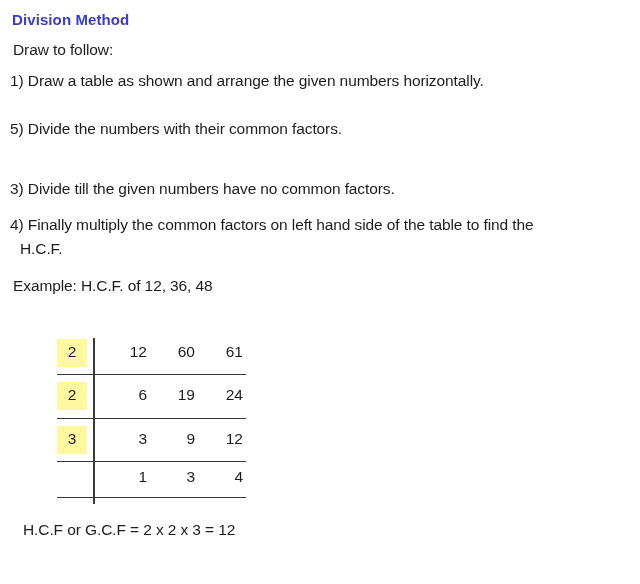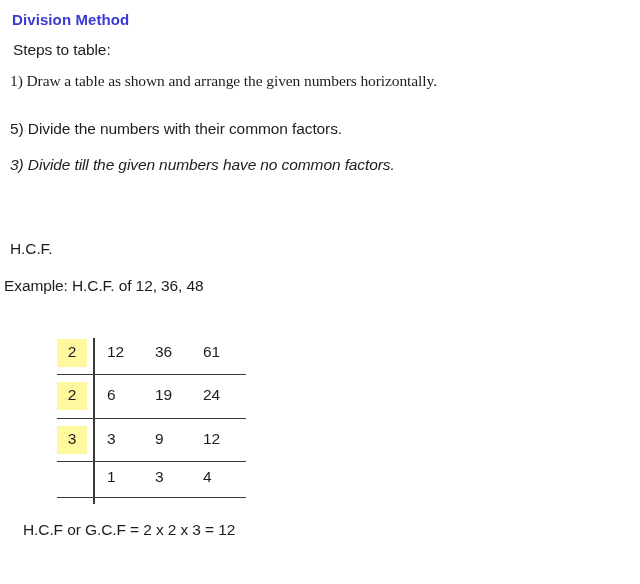--- a/index.html
+++ b/index.html
@@ -31,26 +31,26 @@
     white-space: nowrap;
   }
   .body-line {
     position: absolute;
     font-size: 15.5px;
     color: #1d1d1d;
     white-space: nowrap;
     letter-spacing: -0.1px;
   }
   .line-steps   { left: 13px; top: 41px; }
-  .line-step1   { left: 10px; top: 72px; font-family: Liberation Serif, serif; }
+  .line-step1   { left: 10px; top: 72px; }
   .line-step2   { left: 10px; top: 120px; }
-  .line-step3   { left: 10px; top: 156px; font-style: italic; }
+  .line-step3   { left: 10px; top: 180px; }
   .line-step4a  { left: 10px; top: 216px; }
-  .line-step4b  { left: 10px; top: 240px; }
-  .line-example { left: 4px; top: 277px; }
+  .line-step4b  { left: 20px; top: 240px; }
+  .line-example { left: 13px; top: 277px; }
 
   .line-result1 { left: 23px; top: 521px; text-align: center; }
   .line-result2 { left: 23px; top: 547px; }
 
   
   .division-table {
     position: absolute;
     left: 55px;
     top: 336px;
     width: 200px;
@@ -100,56 +100,57 @@
   .divisor.hl {
     background: #fff89e;
   }
   .divisor.blank {
     background: transparent;
   }
 
   .cell {
     position: absolute;
     width: 40px;
-    text-align: left;
+    text-align: right;
     font-size: 15.5px;
     color: #1d1d1d;
     top: 4px;
   }
   .cell-0 { left: 52px; }
   .cell-1 { left: 100px; }
   .cell-2 { left: 148px; }
 </style>
 </head>
 <body>
 
 <div class="page">
 
   <div class="title">Division Method</div>
 
-  <div class="body-line line-steps">Steps to table:</div>
+  <div class="body-line line-steps">Draw to follow:</div>
 
   <div class="body-line line-step1">1) Draw a table as shown and arrange the given numbers horizontally.</div>
   <div class="body-line line-step2">5) Divide the numbers with their common factors.</div>
   <div class="body-line line-step3">3) Divide till the given numbers have no common factors.</div>
+  <div class="body-line line-step4a">4) Finally multiply the common factors on left hand side of the table to find the</div>
   <div class="body-line line-step4b">H.C.F.</div>
 
   <div class="body-line line-example">Example: H.C.F. of 12, 36, 48</div>
 
   <div class="division-table">
     <div class="vline"></div>
     <div class="hline hline-1"></div>
     <div class="hline hline-2"></div>
     <div class="hline hline-3"></div>
     <div class="hline hline-4"></div>
 
     <div class="trow trow-1">
       <div class="divisor hl">2</div>
       <div class="cell cell-0">12</div>
-      <div class="cell cell-1">36</div>
+      <div class="cell cell-1">60</div>
       <div class="cell cell-2">61</div>
     </div>
 
     <div class="trow trow-2">
       <div class="divisor hl">2</div>
       <div class="cell cell-0">6</div>
       <div class="cell cell-1">19</div>
       <div class="cell cell-2">24</div>
     </div>
 

